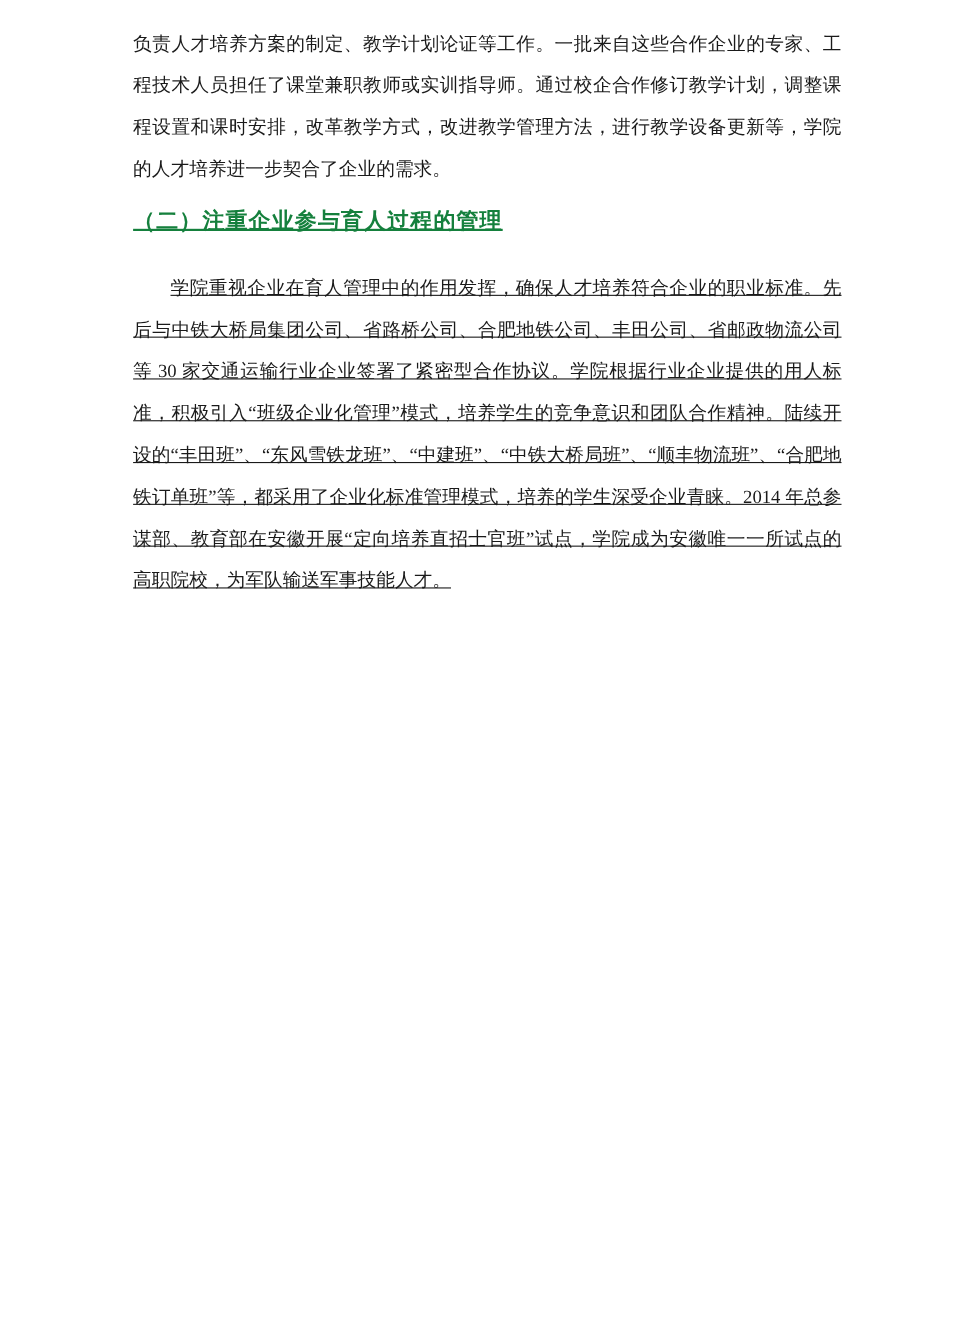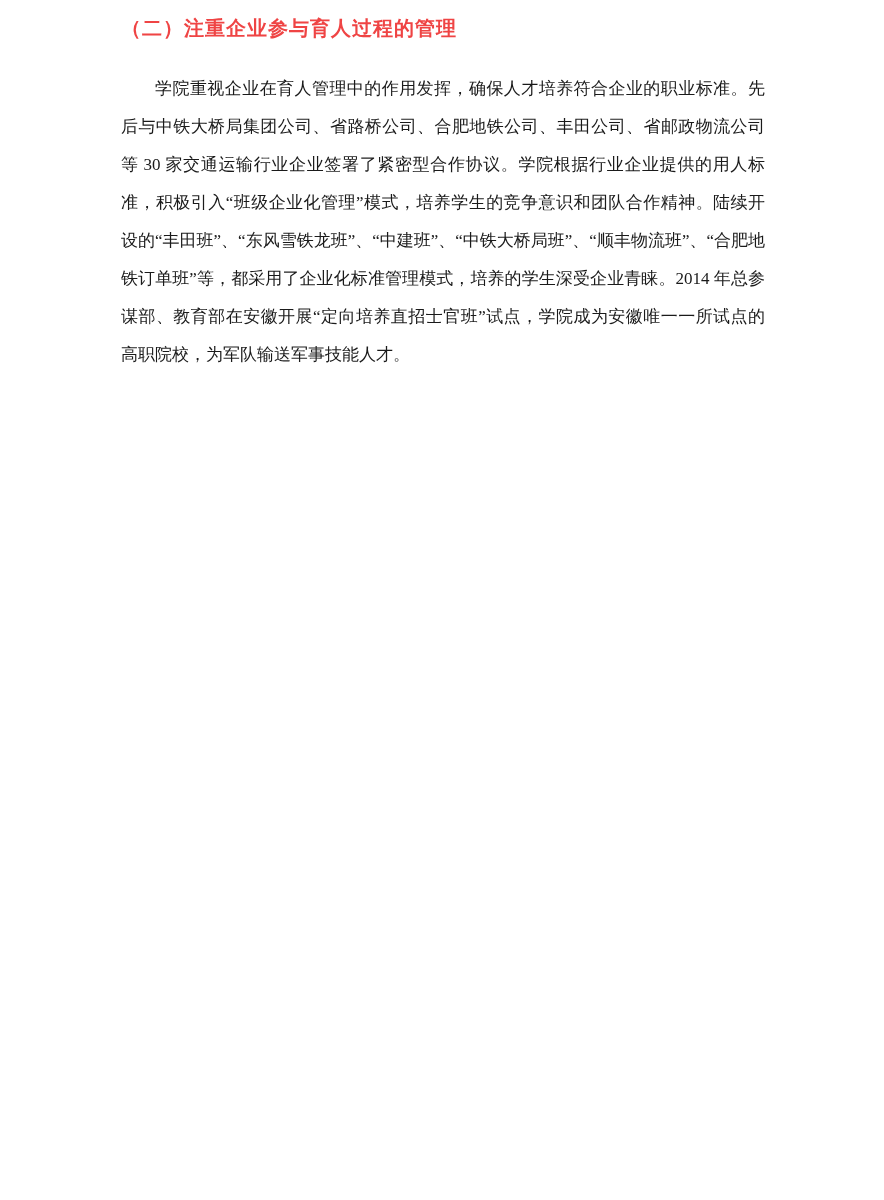--- a/index.html
+++ b/index.html
@@ -49,29 +49,31 @@
     color: #1a1a1a;
   }
   .para.no-indent {
     text-indent: 0;
   }
   .para.first {
     margin-top: 21px;
   }
   .para.after-heading {
     margin-top: 27px;
+    text-decoration: underline;
   }
   .heading {
     margin: 13px 0 0 0;
     font-family: "Liberation Sans", "DejaVu Sans", sans-serif;
     font-weight: bold;
     font-size: 20px;
     line-height: 30px;
-    color: #ef4444;
+    color: #15803d;
     letter-spacing: 1px;
+    text-decoration: underline;
   }
   .page-footer {
     position: absolute;
     top: 1094px;
     left: 121px;
     width: 644px;
     text-align: center;
   }
   .page-number {
     font-size: 13.5px;
@@ -79,20 +81,21 @@
   }
 </style>
 </head>
 <body>
 
 <div class="page">
 
 
   <main class="content">
 
+    <p class="para no-indent first">负责人才培养方案的制定、教学计划论证等工作。一批来自这些合作企业的专家、工程技术人员担任了课堂兼职教师或实训指导师。通过校企合作修订教学计划，调整课程设置和课时安排，改革教学方式，改进教学管理方法，进行教学设备更新等，学院的人才培养进一步契合了企业的需求。</p>
 
     <h2 class="heading">（二）注重企业参与育人过程的管理</h2>
 
     <p class="para after-heading">学院重视企业在育人管理中的作用发挥，确保人才培养符合企业的职业标准。先后与中铁大桥局集团公司、省路桥公司、合肥地铁公司、丰田公司、省邮政物流公司等 30 家交通运输行业企业签署了紧密型合作协议。学院根据行业企业提供的用人标准，积极引入“班级企业化管理”模式，培养学生的竞争意识和团队合作精神。陆续开设的“丰田班”、“东风雪铁龙班”、“中建班”、“中铁大桥局班”、“顺丰物流班”、“合肥地铁订单班”等，都采用了企业化标准管理模式，培养的学生深受企业青睐。2014 年总参谋部、教育部在安徽开展“定向培养直招士官班”试点，学院成为安徽唯一一所试点的高职院校，为军队输送军事技能人才。</p>
 
 
 
   </main>
 
 

